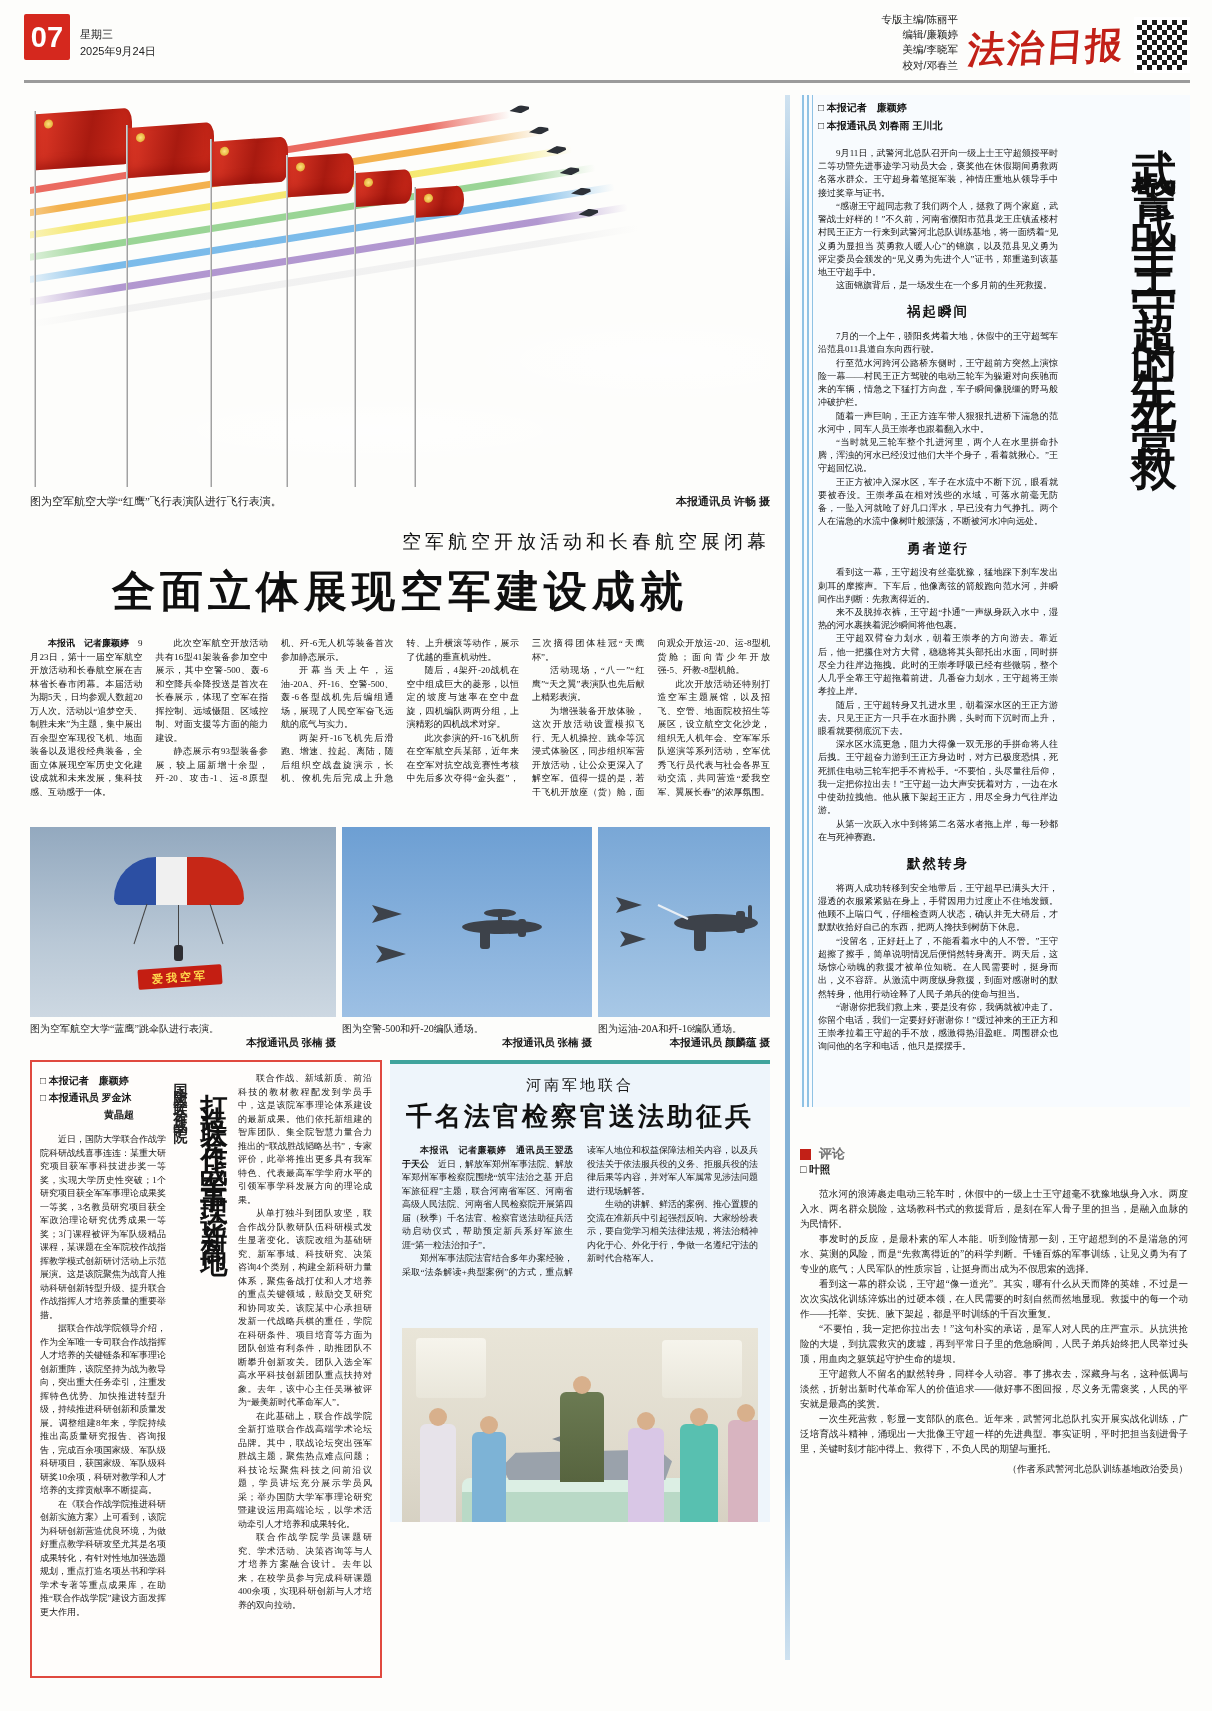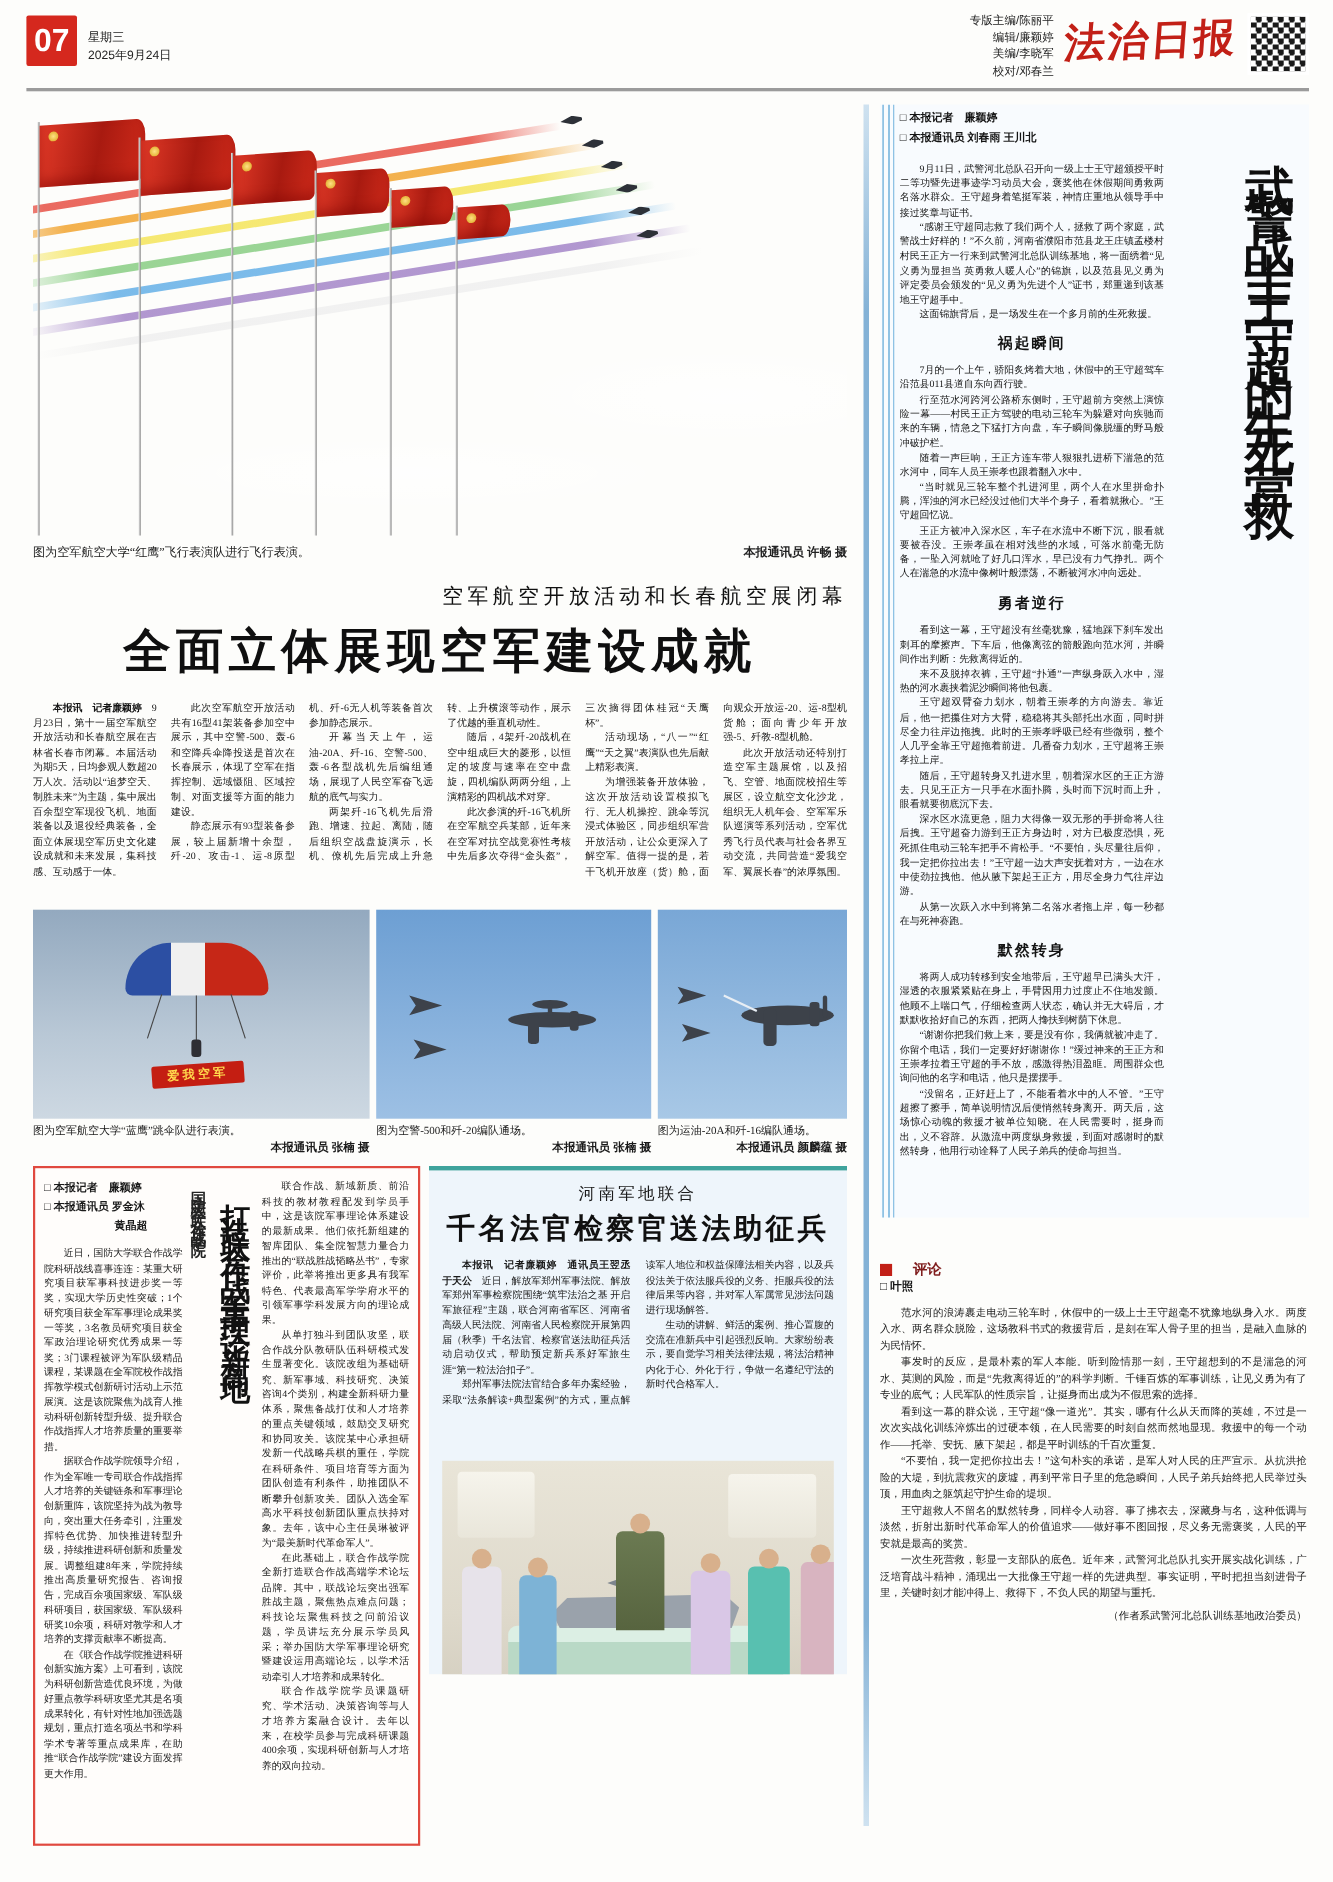--- a/index.html
+++ b/index.html
@@ -8,21 +8,21 @@
          font-family:"Liberation Sans", sans-serif; color:#1a1a1a; }
 
   
   .header { position:absolute; left:24px; right:22px; top:12px; height:62px; }
   .pageno { position:absolute; left:0; top:2px; width:46px; height:46px; background:#d5281e;
             color:#fff; font-size:29px; font-weight:bold; display:flex; align-items:center;
             justify-content:center; border-radius:2px; }
   .dateblk { position:absolute; left:56px; top:14px; font-size:11px; line-height:1.5; color:#222; }
   .section-title { position:absolute; left:50%; top:4px; transform:translateX(-53%);
             font-size:40px; font-weight:900; color:#d5281e; letter-spacing:8px; white-space:nowrap; }
-  .hright { position:absolute; right:0; top:0; display:flex; align-items:flex-start; gap:10px; }
+  .hright { position:absolute; right:0; top:0; display:flex; align-items:flex-end; gap:10px; }
   .credits { font-size:10.5px; line-height:1.45; text-align:right; color:#222; }
   .masthead { font-size:37px; font-weight:bold; color:#c22017; font-family:"DejaVu Serif", serif;
             transform:skewX(-6deg) rotate(-2deg); letter-spacing:2px; }
   .qr { width:56px; height:56px; border:3px solid #fff;
         background:repeating-conic-gradient(#1a1a1a 0% 25%, #fff 0% 50%) 0 0/10px 10px; }
   .toprule { position:absolute; left:24px; right:22px; top:80px; height:3px; background:#9b9b9b; }
 
   
   .main { position:absolute; left:30px; top:95px; width:740px; }
   .divider { position:absolute; left:785px; top:95px; width:5px; height:1565px;
@@ -125,21 +125,21 @@
             line-height:1.47; text-align:justify; color:#141414; }
   .rescue-body p { text-indent:2em; }
   .r-bylines { font-family:"Liberation Sans",sans-serif; font-size:10px; font-weight:bold;
             line-height:1.8; margin:4px 0 12px 0; }
   .sec-title { font-family:"Liberation Sans",sans-serif; text-align:center; font-size:13.5px;
             font-weight:bold; margin:10px 0 8px 0; letter-spacing:2px; }
   .rescue-head { writing-mode:vertical-rl; text-orientation:upright; margin-left:auto; margin-right:6px;
             font-size:45px; font-weight:900; letter-spacing:27px; height:990px; color:#0e0e0e; padding-top:18px; }
 
   .commentary { margin-top:38px; padding-right:2px; }
-  .c-label { font-size:13px; font-weight:bold; display:flex; align-items:center; gap:19px; color:#7f1d1d; }
+  .c-label { font-size:13px; font-weight:bold; display:flex; align-items:center; gap:8px; color:#737373; }
   .c-sq { width:11px; height:11px; background:#c22017; display:inline-block; }
   .c-head { font-size:27px; font-weight:900; letter-spacing:4px; margin:14px 0 8px 0; color:#2a2a2a; }
   .c-author { font-size:10.5px; font-weight:bold; margin-bottom:10px; }
   .c-body { font-family:"Liberation Serif", serif; font-size:9.5px; line-height:1.58; text-align:justify; }
   .c-body p { text-indent:2em; }
   .c-sign { font-family:"Liberation Serif", serif; font-size:9.5px; text-align:right; margin-top:6px; }
 
   svg.planes { position:absolute; inset:0; }
 </style>
 </head>
@@ -348,21 +348,21 @@
       <div class="r-bylines">
         <div>□ 本报记者　廉颖婷</div>
         <div>□ 本报通讯员 刘春雨 王川北</div>
       </div>
       <span><p>9月11日，武警河北总队召开向一级上士王守超颁授平时二等功暨先进事迹学习动员大会，褒奖他在休假期间勇救两名落水群众。王守超身着笔挺军装，神情庄重地从领导手中接过奖章与证书。</p><p>“感谢王守超同志救了我们两个人，拯救了两个家庭，武警战士好样的！”不久前，河南省濮阳市范县龙王庄镇孟楼村村民王正方一行来到武警河北总队训练基地，将一面绣着“见义勇为显担当 英勇救人暖人心”的锦旗，以及范县见义勇为评定委员会颁发的“见义勇为先进个人”证书，郑重递到该基地王守超手中。</p><p>这面锦旗背后，是一场发生在一个多月前的生死救援。</p></span>
       <div class="sec-title">祸起瞬间</div>
       <span><p>7月的一个上午，骄阳炙烤着大地，休假中的王守超驾车沿范县011县道自东向西行驶。</p><p>行至范水河跨河公路桥东侧时，王守超前方突然上演惊险一幕——村民王正方驾驶的电动三轮车为躲避对向疾驰而来的车辆，情急之下猛打方向盘，车子瞬间像脱缰的野马般冲破护栏。</p><p>随着一声巨响，王正方连车带人狠狠扎进桥下湍急的范水河中，同车人员王崇孝也跟着翻入水中。</p><p>“当时就见三轮车整个扎进河里，两个人在水里拼命扑腾，浑浊的河水已经没过他们大半个身子，看着就揪心。”王守超回忆说。</p><p>王正方被冲入深水区，车子在水流中不断下沉，眼看就要被吞没。王崇孝虽在相对浅些的水域，可落水前毫无防备，一坠入河就呛了好几口浑水，早已没有力气挣扎。两个人在湍急的水流中像树叶般漂荡，不断被河水冲向远处。</p></span>
       <div class="sec-title">勇者逆行</div>
       <span><p>看到这一幕，王守超没有丝毫犹豫，猛地踩下刹车发出刺耳的摩擦声。下车后，他像离弦的箭般跑向范水河，并瞬间作出判断：先救离得近的。</p><p>来不及脱掉衣裤，王守超“扑通”一声纵身跃入水中，湿热的河水裹挟着泥沙瞬间将他包裹。</p><p>王守超双臂奋力划水，朝着王崇孝的方向游去。靠近后，他一把攥住对方大臂，稳稳将其头部托出水面，同时拼尽全力往岸边拖拽。此时的王崇孝呼吸已经有些微弱，整个人几乎全靠王守超拖着前进。几番奋力划水，王守超将王崇孝拉上岸。</p><p>随后，王守超转身又扎进水里，朝着深水区的王正方游去。只见王正方一只手在水面扑腾，头时而下沉时而上升，眼看就要彻底沉下去。</p><p>深水区水流更急，阻力大得像一双无形的手拼命将人往后拽。王守超奋力游到王正方身边时，对方已极度恐惧，死死抓住电动三轮车把手不肯松手。“不要怕，头尽量往后仰，我一定把你拉出去！”王守超一边大声安抚着对方，一边在水中使劲拉拽他。他从腋下架起王正方，用尽全身力气往岸边游。</p><p>从第一次跃入水中到将第二名落水者拖上岸，每一秒都在与死神赛跑。</p></span>
       <div class="sec-title">默然转身</div>
-      <span><p>将两人成功转移到安全地带后，王守超早已满头大汗，湿透的衣服紧紧贴在身上，手臂因用力过度止不住地发颤。他顾不上喘口气，仔细检查两人状态，确认并无大碍后，才默默收拾好自己的东西，把两人搀扶到树荫下休息。</p><p>“谢谢你把我们救上来，要是没有你，我俩就被冲走了。你留个电话，我们一定要好好谢谢你！”缓过神来的王正方和王崇孝拉着王守超的手不放，感激得热泪盈眶。周围群众也询问他的名字和电话，他只是摆摆手。</p><p>“没留名，正好赶上了，不能看着水中的人不管。”王守超擦了擦手，简单说明情况后便悄然转身离开。两天后，这场惊心动魄的救援才被单位知晓。在人民需要时，挺身而出，义不容辞。从激流中两度纵身救援，到面对感谢时的默然转身，他用行动诠释了人民子弟兵的使命与担当。</p></span>
+      <span><p>将两人成功转移到安全地带后，王守超早已满头大汗，湿透的衣服紧紧贴在身上，手臂因用力过度止不住地发颤。他顾不上喘口气，仔细检查两人状态，确认并无大碍后，才默默收拾好自己的东西，把两人搀扶到树荫下休息。</p><p>“没留名，正好赶上了，不能看着水中的人不管。”王守超擦了擦手，简单说明情况后便悄然转身离开。两天后，这场惊心动魄的救援才被单位知晓。在人民需要时，挺身而出，义不容辞。从激流中两度纵身救援，到面对感谢时的默然转身，他用行动诠释了人民子弟兵的使命与担当。</p><p>“谢谢你把我们救上来，要是没有你，我俩就被冲走了。你留个电话，我们一定要好好谢谢你！”缓过神来的王正方和王崇孝拉着王守超的手不放，感激得热泪盈眶。周围群众也询问他的名字和电话，他只是摆摆手。</p></span>
     </div>
     <div class="rescue-head">武警战士王守超的生死营救</div>
   </div>
 
   <div class="commentary">
     <div class="c-label">
       <span class="c-sq"></span>
       <span>评论</span>
     </div>
     <div class="c-author">□ 叶照</div>

